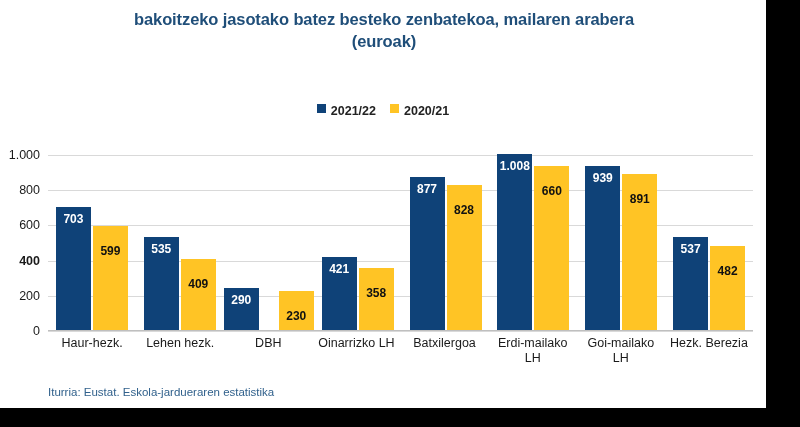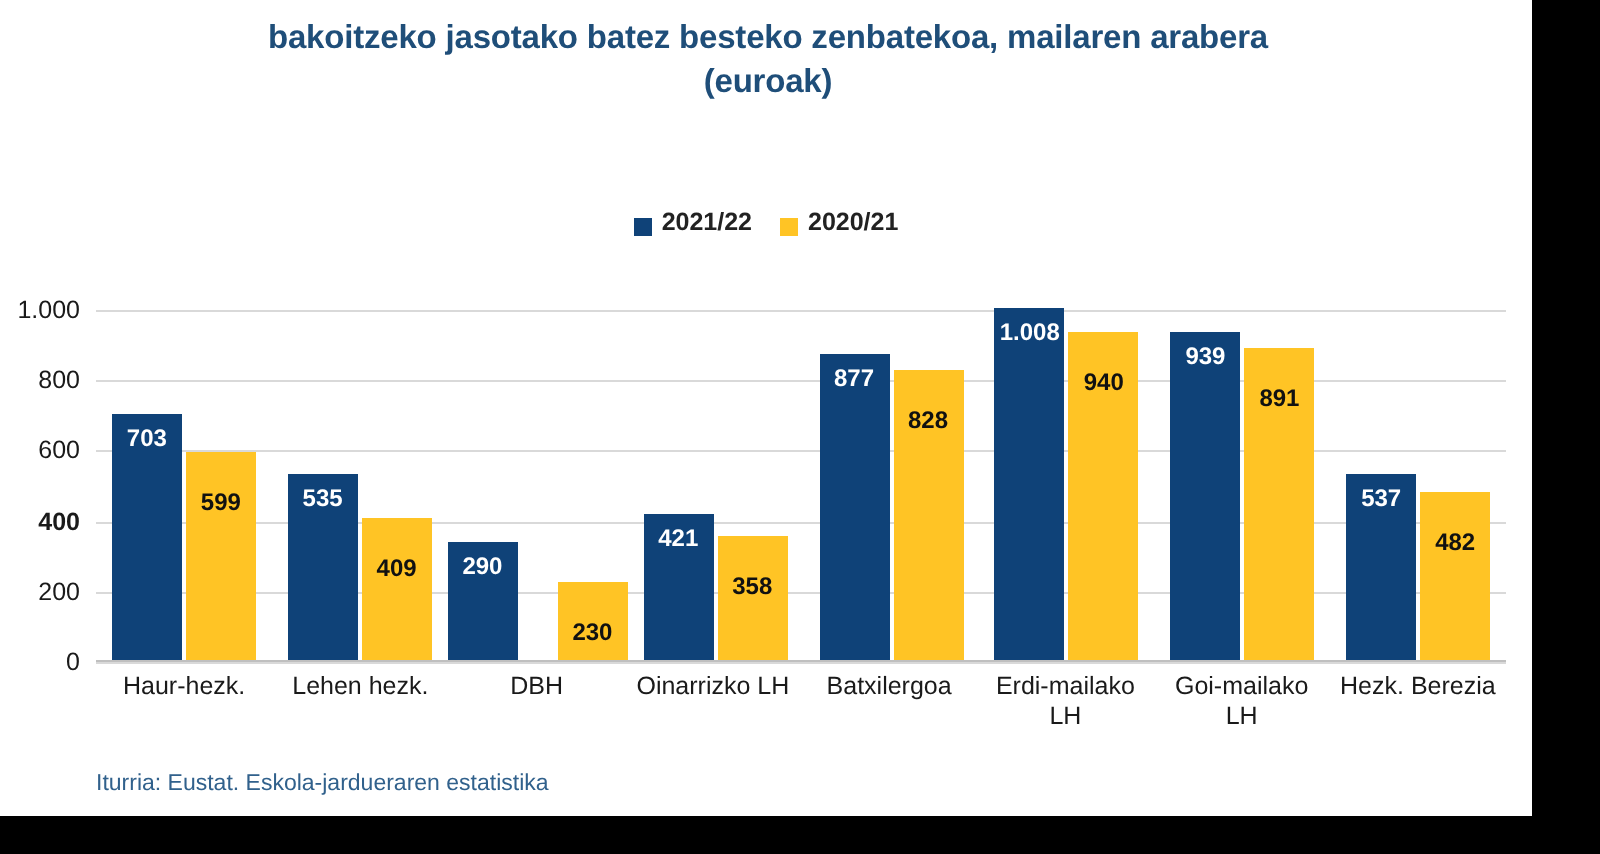--- a/index.html
+++ b/index.html
@@ -46,21 +46,21 @@
     left: 0;
     top: 104px;
     width: 766px;
     display: flex;
     justify-content: center;
     align-items: center;
     gap: 14px;
   }
   .legend-item {
     display: flex;
-    align-items: flex-end;
+    align-items: flex-start;
     gap: 5px;
   }
   .legend-swatch {
     width: 9px;
     height: 9px;
     display: block;
   }
   .legend-label {
     font-size: 12.5px;
     font-weight: bold;
@@ -233,21 +233,21 @@
         </div>
         <div class="group">
           <div class="bar s0" style="height: 94.16px;">
             <span class="bar-value">535</span>
           </div>
           <div class="bar s1" style="height: 71.984px;">
             <span class="bar-value">409</span>
           </div>
         </div>
         <div class="group">
-          <div class="bar s0" style="height: 60px;">
+          <div class="bar s0" style="height: 43px;">
             <span class="bar-value">290</span>
           </div>
           <div class="bar s1" style="height: 40.48px; margin-left: 18px;">
             <span class="bar-value">230</span>
           </div>
         </div>
         <div class="group">
           <div class="bar s0" style="height: 74.096px;">
             <span class="bar-value">421</span>
           </div>
@@ -261,21 +261,21 @@
           </div>
           <div class="bar s1" style="height: 145.728px;">
             <span class="bar-value">828</span>
           </div>
         </div>
         <div class="group">
           <div class="bar s0" style="height: 177.408px;">
             <span class="bar-value">1.008</span>
           </div>
           <div class="bar s1" style="height: 165.44px;">
-            <span class="bar-value">940</span>
+            <span class="bar-value">660</span>
           </div>
         </div>
         <div class="group">
           <div class="bar s0" style="height: 165.264px;">
             <span class="bar-value">939</span>
           </div>
           <div class="bar s1" style="height: 156.816px;">
             <span class="bar-value">891</span>
           </div>
         </div>

